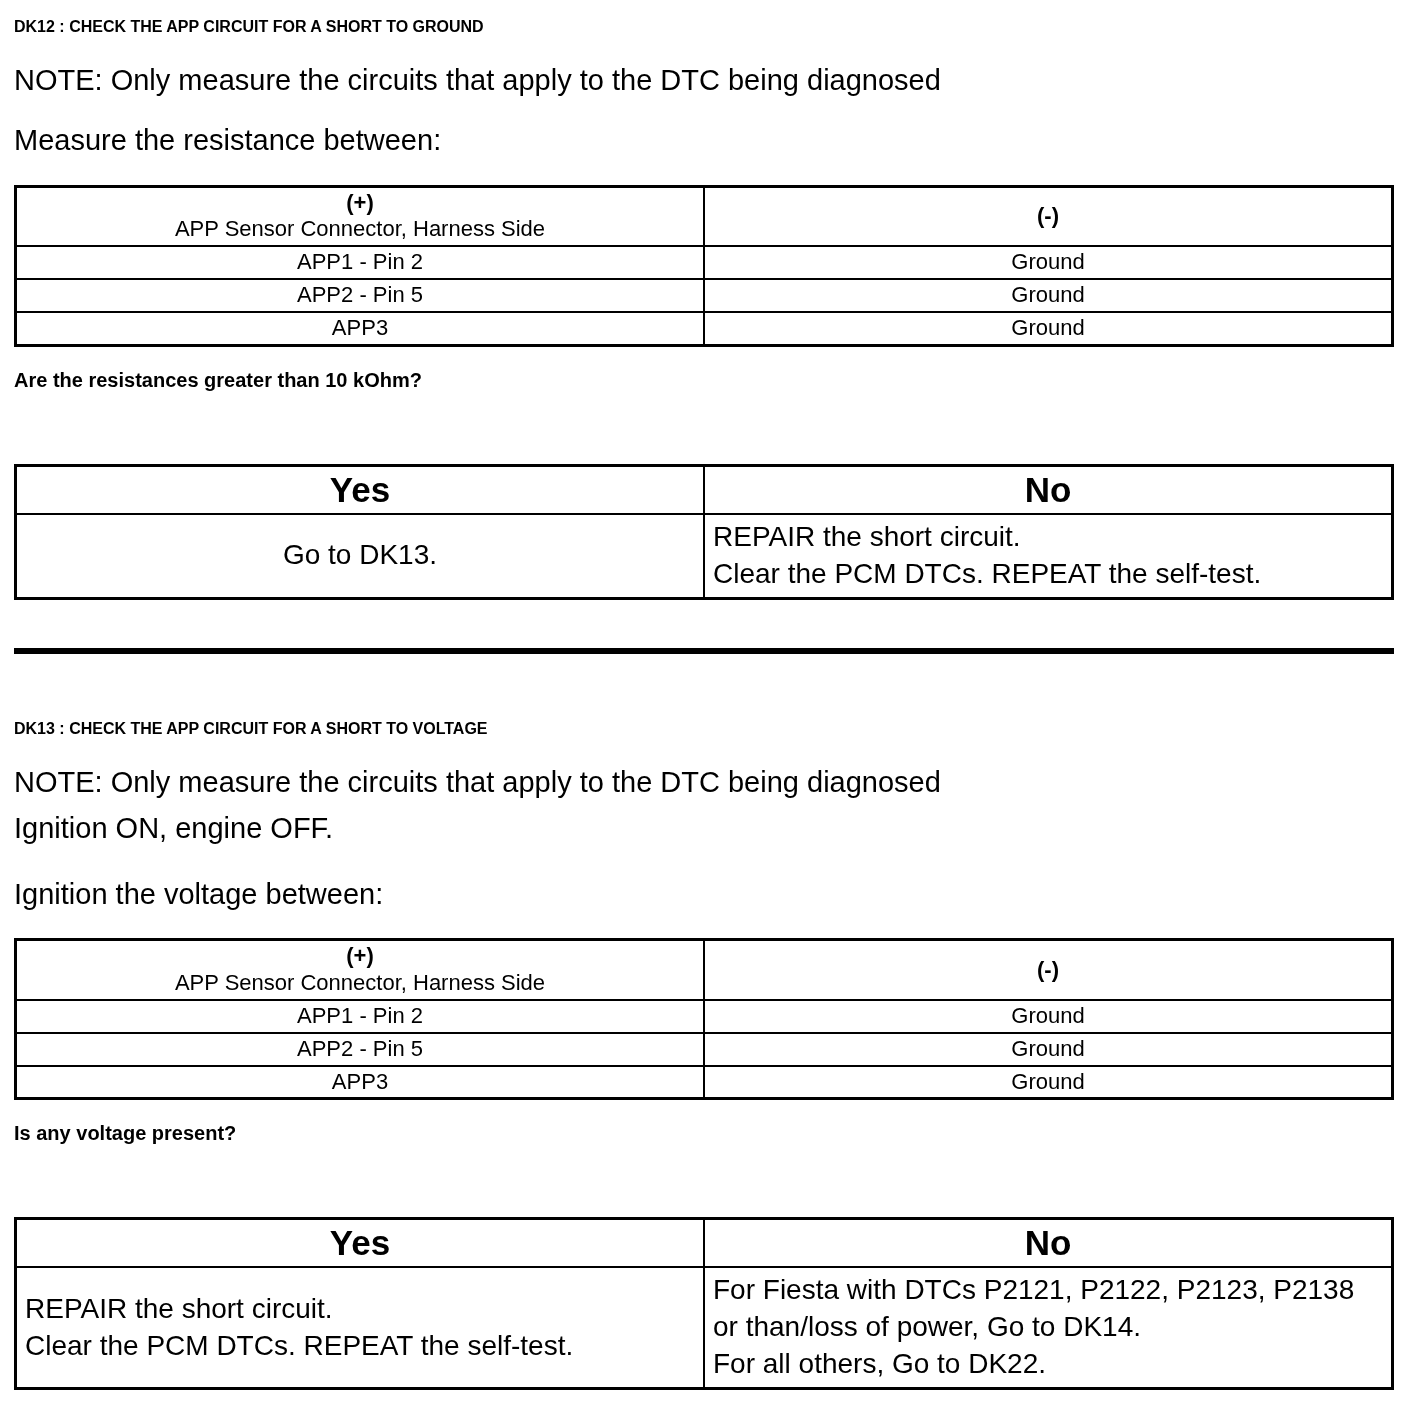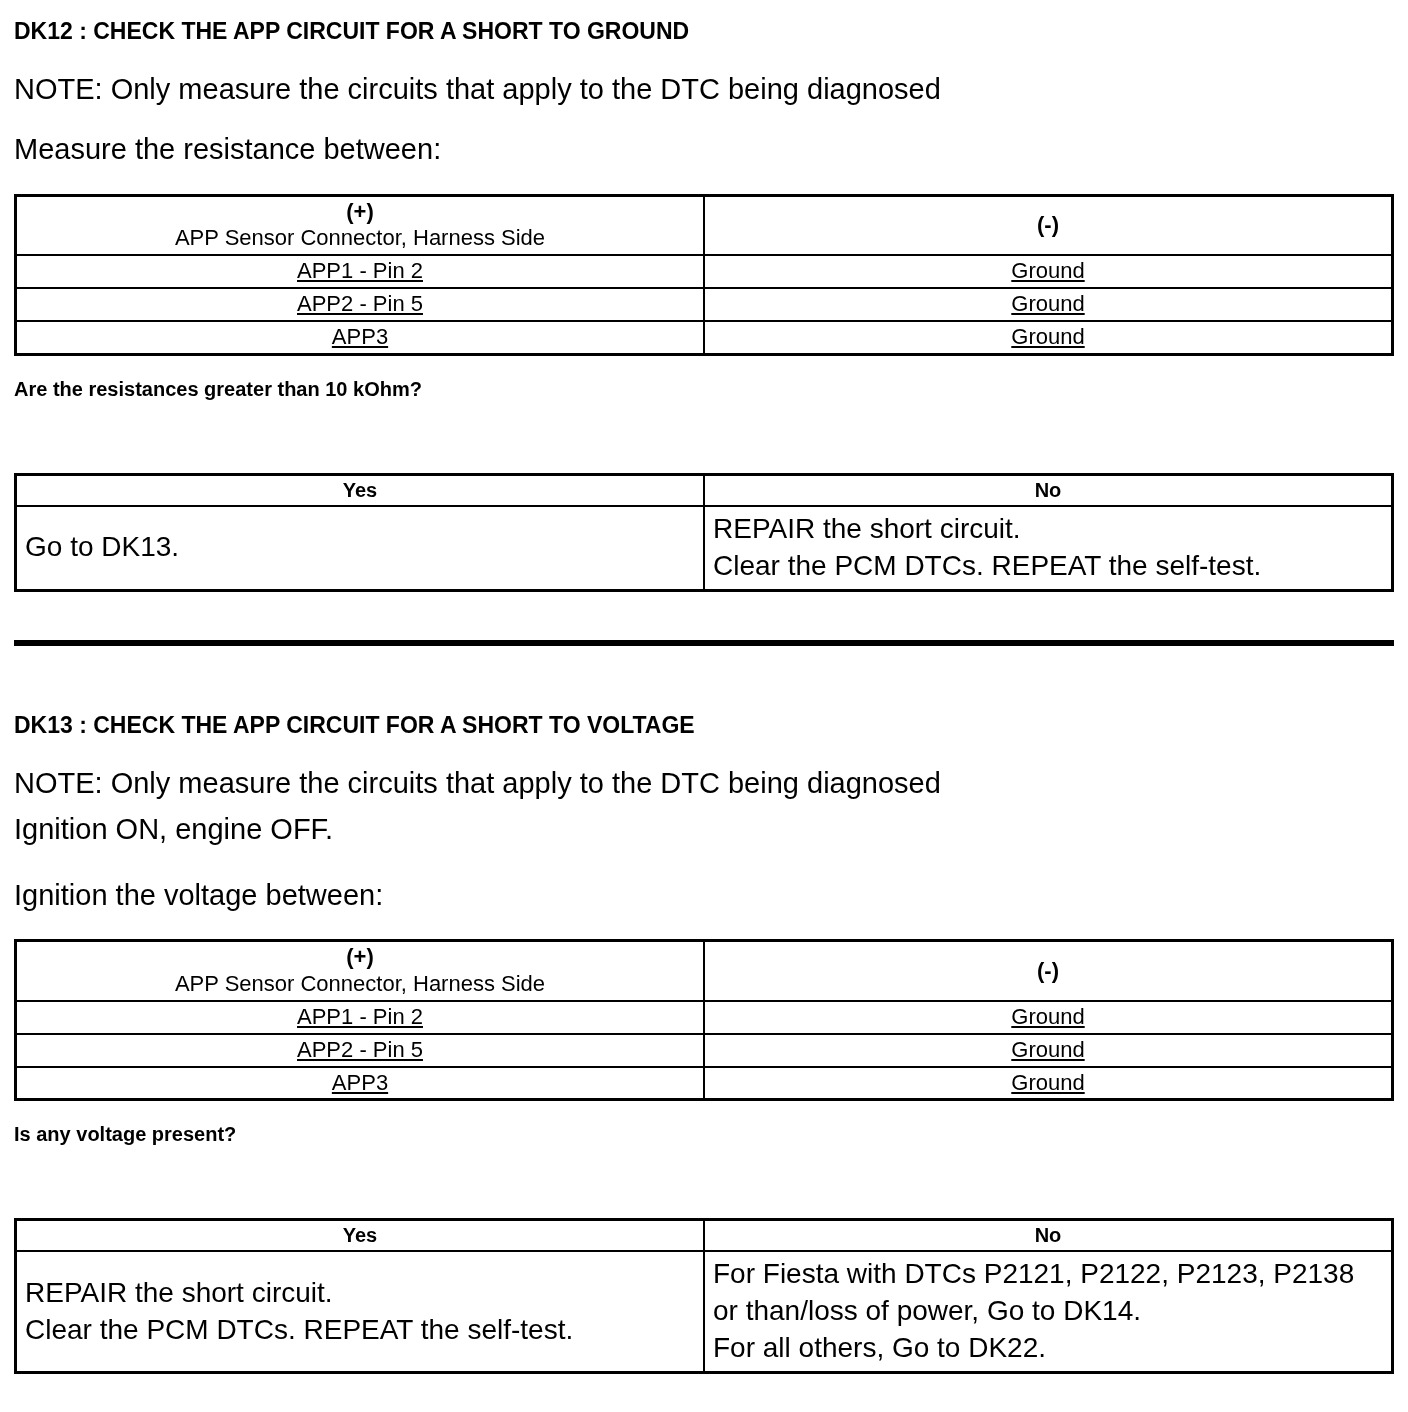--- a/index.html
+++ b/index.html
@@ -10,21 +10,21 @@
     font-family: "Liberation Sans", sans-serif;
   }
   .page {
     width: 1408px;
     min-height: 1412px;
     box-sizing: border-box;
     padding: 12px 14px 10px 14px;
     background: #ffffff;
   }
   .step-heading {
-    font-size: 23px;
+    font-size: 16px;
     font-weight: bold;
     margin: 6px 0 26px 0;
     letter-spacing: 0px;
   }
   .body-line {
     font-size: 29px;
     margin: 0 0 24px 0;
     line-height: 1.25;
   }
   .body-line.tight {
@@ -47,45 +47,45 @@
   .measure-table th, .measure-table td {
     border: 2px solid #000;
     text-align: center;
     font-size: 22px;
     font-weight: bold;
     padding: 2px 4px;
     line-height: 1.22;
   }
   .measure-table td {
     font-weight: normal;
-    text-decoration: underline;
   }
   .measure-table th .sub {
     font-weight: normal;
   }
   .decision-table {
     border: 3px solid #000;
     margin-top: 72px;
   }
   .decision-table th {
     border: 2px solid #000;
-    font-size: 20px;
+    font-size: 35px;
     font-weight: bold;
     text-align: center;
     padding: 3px 6px;
   }
   .decision-table td {
     border: 2px solid #000;
     font-size: 28px;
     text-align: left;
     vertical-align: middle;
     padding: 4px 8px;
     line-height: 1.32;
   }
   .decision-table td.center {
+    text-align: center;
   }
   .col-half { width: 50%; }
   .thick-rule {
     height: 6px;
     background: #000;
     border: none;
     margin: 48px 0 0 0;
     width: 1380px;
   }
   .section-gap-top {

